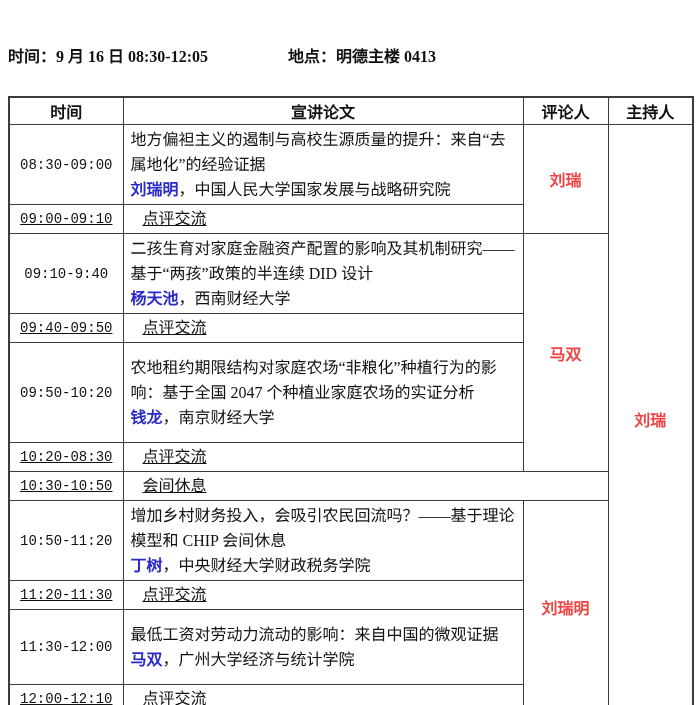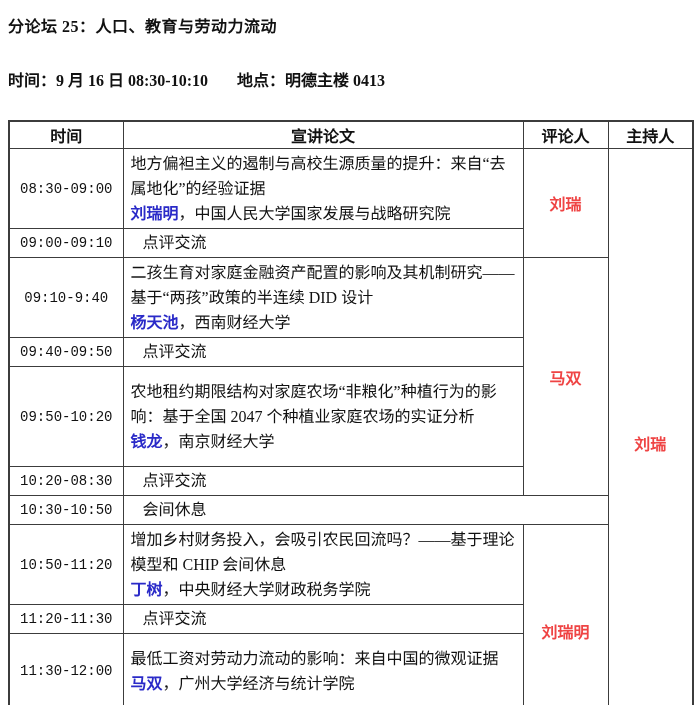--- a/index.html
+++ b/index.html
@@ -15,21 +15,21 @@
   .doc-title {
     font-size: 16px;
     font-weight: bold;
     letter-spacing: 0.5px;
   }
   .meta-line {
     margin-top: 30px;
     font-size: 16px;
     font-weight: bold;
   }
-  .meta-location { margin-left: 25px; }
+  .meta-location { margin-left: 76px; }
 
   table.schedule {
     margin-top: 29px;
     border-collapse: collapse;
     table-layout: fixed;
     width: 684px;
     border: 2px solid #3c3c3c;
   }
   col.c-time { width: 114px; }
   col.c-paper { width: 400px; }
@@ -45,21 +45,21 @@
   }
   th {
     font-weight: bold;
     text-align: center;
     height: 25px;
     padding: 1px 2px;
     margin-left: 28px;
   }
   tr.row-paper3 { height: 75px; }
   tr.row-paper4 { height: 100px; }
-  tr.row-small  { height: 27px; }
+  tr.row-small  { height: 27px; text-decoration: underline; }
 
   td.time-cell {
     text-align: center;
     font-family: "Liberation Mono", "DejaVu Sans Mono", monospace;
     font-size: 14px;
     letter-spacing: 0;
     white-space: nowrap;
   }
   td.paper-cell {
     padding: 2px 5px 2px 7px;
@@ -81,24 +81,23 @@
     font-weight: bold;
     font-size: 16px;
     vertical-align: middle;
   }
 </style>
 </head>
 <body>
 
 <div class="page">
 
-  <div class="doc-title">分论坛 25：人口、教育与劳动力流动</div>
 
   <div class="meta-line">
-    <span class="meta-time">时间：9 月 16 日 08:30-10:10</span>
+    <span class="meta-time">时间：9 月 16 日 08:30-12:05</span>
     <span class="meta-location">地点：明德主楼 0413</span>
   </div>
 
   <table class="schedule">
     <colgroup>
       <col class="c-time">
         <col class="c-paper">
         <col class="c-comm">
         <col class="c-host">
     </colgroup>

